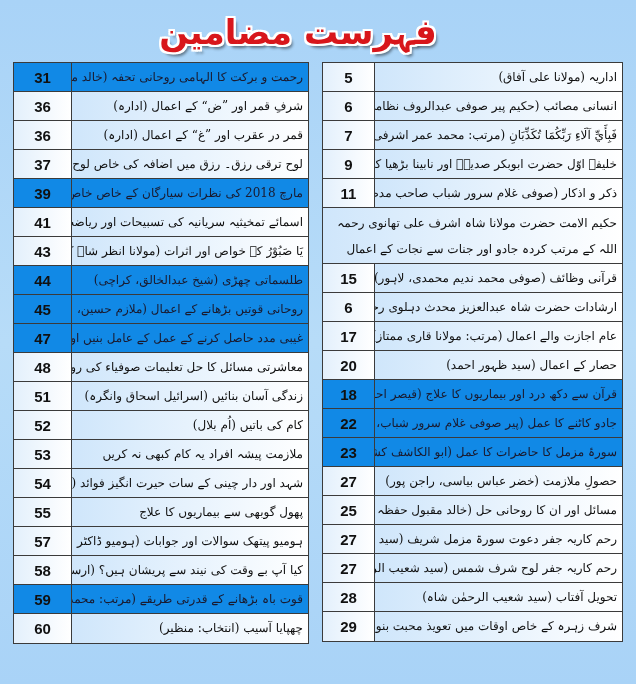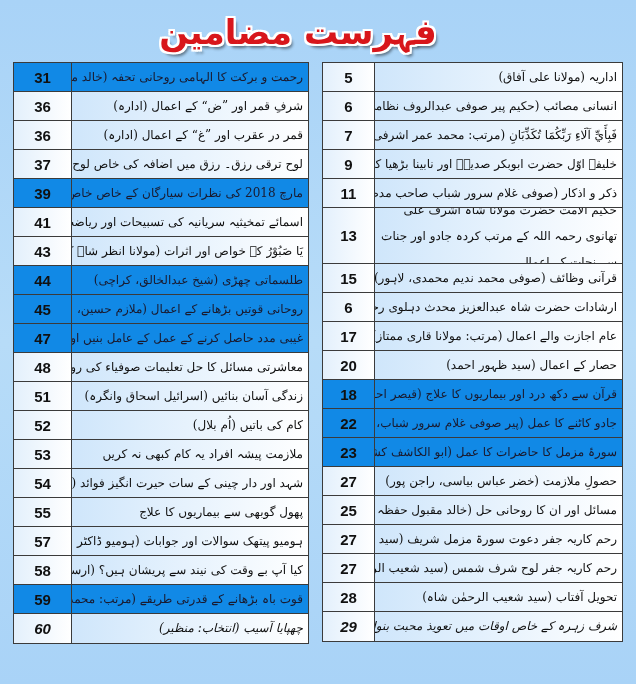--- a/index.html
+++ b/index.html
@@ -31,21 +31,21 @@
       border: 1px solid #3b3b3b;
       background: #fff;
     }
     .col.left { left: 13px; width: 296px; }
     .col.right { left: 322px; width: 301px; }
     .row {
       display: flex; flex-direction: row;
       border-bottom: 1px solid #3b3b3b;
       height: 29px;
     }
-    .row:last-child { border-bottom: none; font-style: italic; }
+    .row:last-child { border-bottom: none; }
     .row.tall { height: 56px; }
     .num {
       width: 58px; flex: 0 0 58px;
       border-right: 1px solid #3b3b3b;
       display: flex; align-items: center; justify-content: center;
       font-family: "Liberation Sans", sans-serif;
       font-weight: bold; font-size: 15px; color: #111;
       background: linear-gradient(90deg, #e3f0fc 0%, #ffffff 100%);
     }
     .col.right .num { width: 52px; flex: 0 0 52px; }
@@ -169,21 +169,20 @@
     </div>
     <div class="row">
       <div class="num">9</div>
       <div class="txt">خلیفہ اوّل حضرت ابوبکر صدیقؓ اور نابینا بڑھیا کی خدمت</div>
     </div>
     <div class="row">
       <div class="num">11</div>
       <div class="txt">ذکر و اذکار (صوفی غلام سرور شباب صاحب مدظلہٗ)</div>
     </div>
     <div class="row tall">
-      <div class="num">13</div>
       <div class="txt">حکیم الامت حضرت مولانا شاہ اشرف علی تھانوی رحمہ اللہ کے مرتب کردہ جادو اور جنات سے نجات کے اعمال</div>
     </div>
     <div class="row">
       <div class="num">15</div>
       <div class="txt">قرآنی وظائف (صوفی محمد ندیم محمدی، لاہور)</div>
     </div>
     <div class="row">
       <div class="num">6</div>
       <div class="txt">ارشادات حضرت شاہ عبدالعزیز محدث دہلوی رحمۃ اللہ علیہ</div>
     </div>

